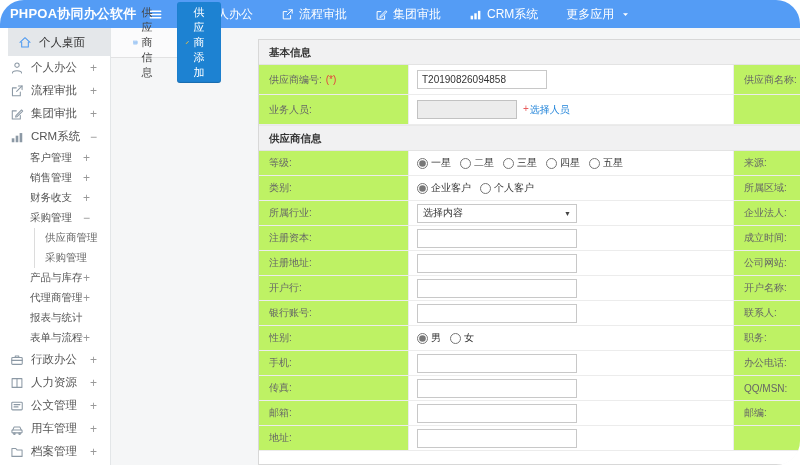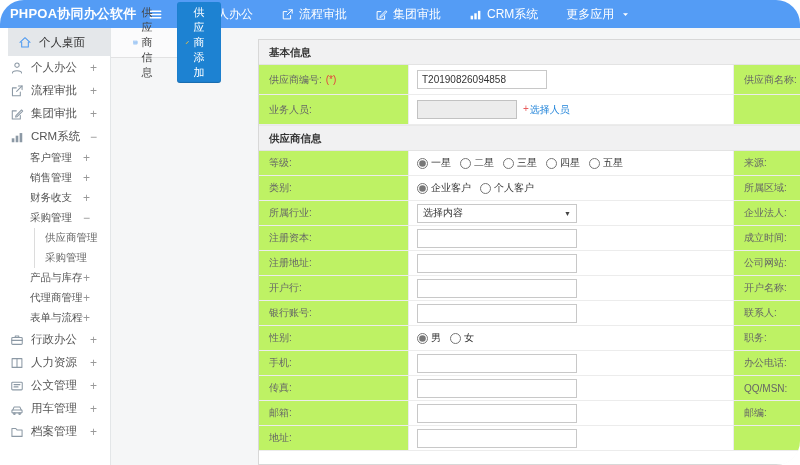--- a/index.html
+++ b/index.html
@@ -197,20 +197,23 @@
         </div>
         <div class="snav lvl1">
           <span class="lbl">产品与库存</span>
           <span class="exp">+</span>
         </div>
         <div class="snav lvl1">
           <span class="lbl">代理商管理</span>
           <span class="exp">+</span>
         </div>
         <div class="snav lvl1">
+          <span class="lbl">报表与统计</span>
+        </div>
+        <div class="snav lvl1">
           <span class="lbl">表单与流程设置</span>
           <span class="exp">+</span>
         </div>
         <div class="snav lvl0">
           <svg class="ic " viewBox="0 0 16 16" fill="none" stroke="currentColor" stroke-width="1.2" stroke-linecap="round" stroke-linejoin="round">
             <rect x="2" y="5.2" width="12" height="7.8" rx="1"></rect>
             <path d="M6 5V3.4h4V5M2 8.4h12"></path>
           </svg>
           <span class="lbl">行政办公</span>
           <span class="exp">+</span>

